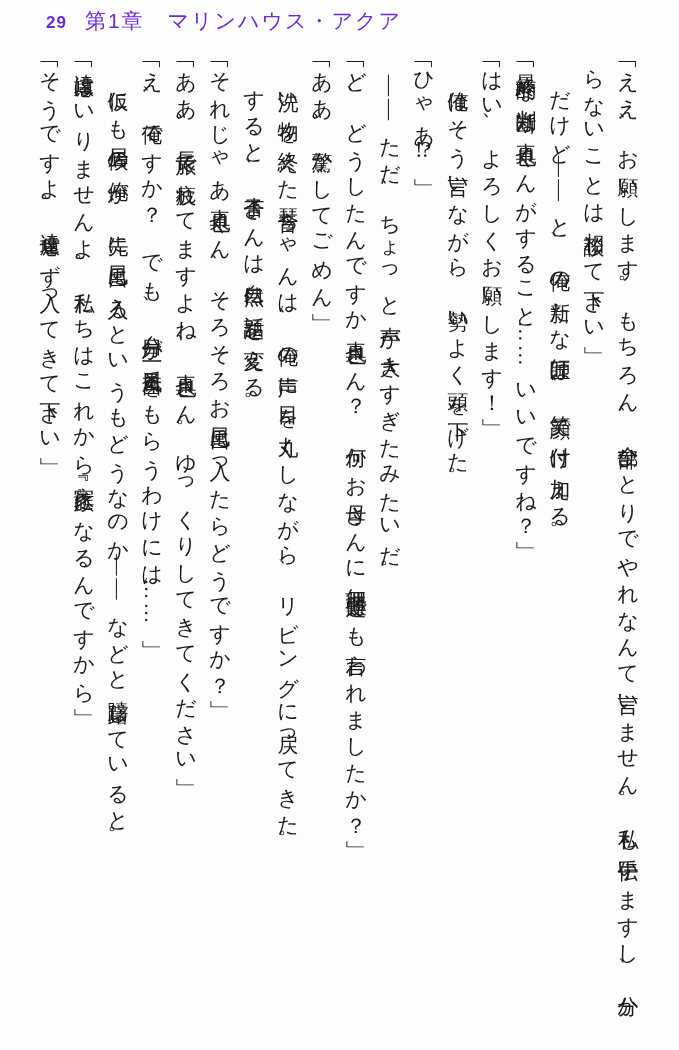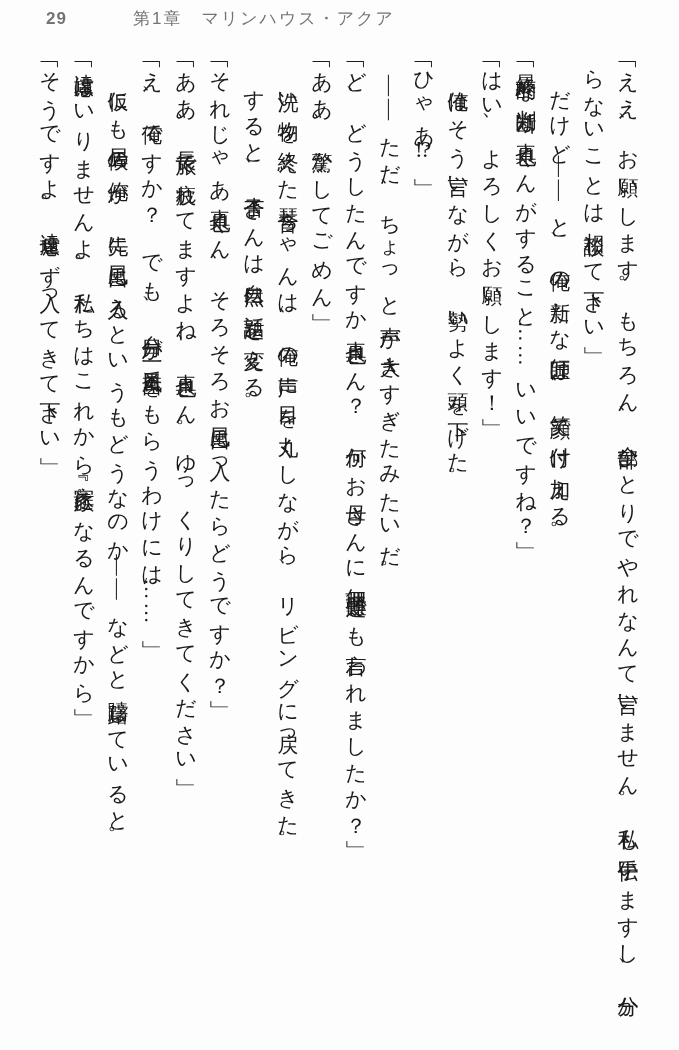--- a/index.html
+++ b/index.html
@@ -17,33 +17,32 @@
   }
   
   .running-header {
     position: absolute;
     top: 7px;
     left: 46px;
     display: flex;
     align-items: baseline;
     gap: 18px;
     font-family: "Liberation Sans", "DejaVu Sans", sans-serif;
-    color: #737373;
+    color: #6d28d9;
     white-space: nowrap;
     text-align: center;
   }
   .page-number {
     font-size: 17px;
     font-weight: bold;
     letter-spacing: 1px;
   }
   .chapter-title {
-    font-size: 17px;
+    font-size: 21px;
     letter-spacing: 2px;
-    margin-left: 48px;
   }
   
   .text-area {
     position: absolute;
     top: 54px;
     right: 34px;
     width: 614px;
     height: 982px;
     writing-mode: vertical-rl;
     -webkit-writing-mode: vertical-rl;

